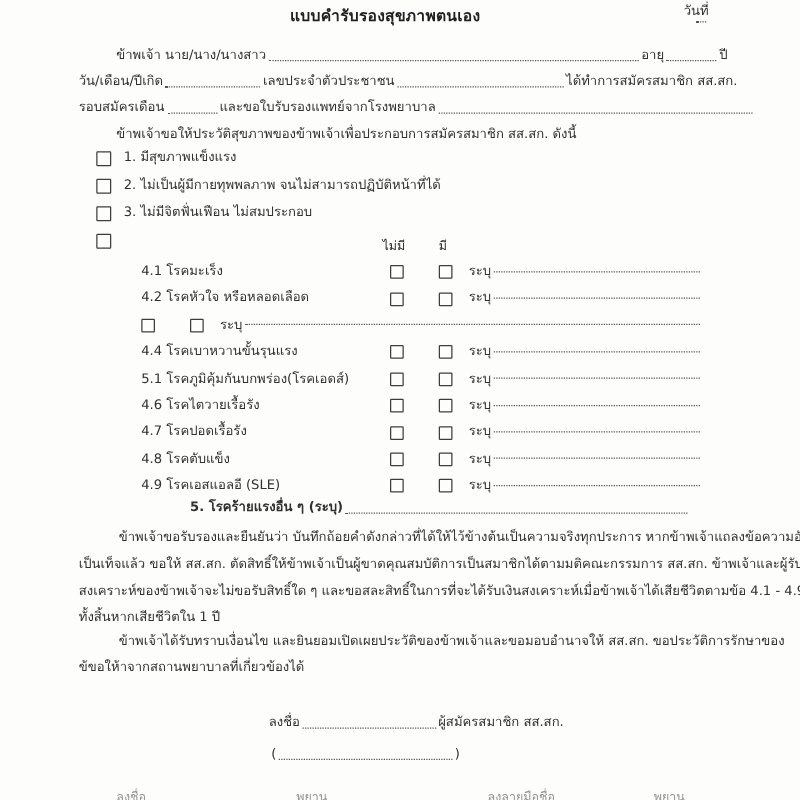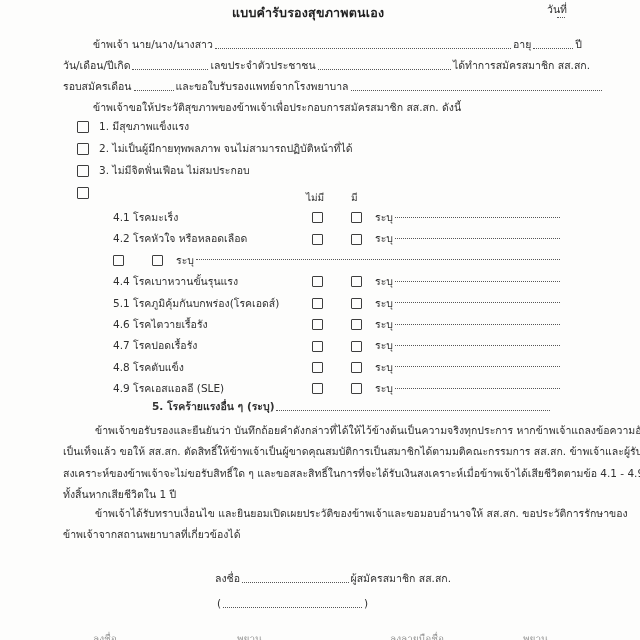--- a/index.html
+++ b/index.html
@@ -161,21 +161,21 @@
   <div class="abs row" style="left:113px; right:88px; top:399px;margin-left:39px;">
     <span class="bold5">5. โรคร้ายแรงอื่น ๆ (ระบุ)</span>
     <span class="dots"></span>
   </div>
 
   <div class="abs nw" style="left:95px; top:423px;">ข้าพเจ้าขอรับรองและยืนยันว่า บันทึกถ้อยคำดังกล่าวที่ได้ให้ไว้ข้างต้นเป็นความจริงทุกประการ หากข้าพเจ้าแถลงข้อความอัน</div>
   <div class="abs nw" style="left:63px; top:444px;">เป็นเท็จแล้ว ขอให้ สส.สก. ตัดสิทธิ์ให้ข้าพเจ้าเป็นผู้ขาดคุณสมบัติการเป็นสมาชิกได้ตามมติคณะกรรมการ สส.สก. ข้าพเจ้าและผู้รับเงิน</div>
   <div class="abs nw" style="left:63px; top:466px;">สงเคราะห์ของข้าพเจ้าจะไม่ขอรับสิทธิ์ใด ๆ และขอสละสิทธิ์ในการที่จะได้รับเงินสงเคราะห์เมื่อข้าพเจ้าได้เสียชีวิตตามข้อ 4.1 - 4.9</div>
   <div class="abs nw" style="left:63px; top:487px;">ทั้งสิ้นหากเสียชีวิตใน 1 ปี</div>
   <div class="abs nw" style="left:95px; top:506px;">ข้าพเจ้าได้รับทราบเงื่อนไข และยินยอมเปิดเผยประวัติของข้าพเจ้าและขอมอบอำนาจให้ สส.สก. ขอประวัติการรักษาของ</div>
-  <div class="abs nw" style="left:63px; top:527px;">ข้าพเจ้าจากสถานพยาบาลที่เกี่ยวข้องได้</div>
+  <div class="abs nw" style="left:63px; top:527px;">ข้ขอให้าจากสถานพยาบาลที่เกี่ยวข้องได้</div>
 
   <div class="abs row" style="left:215px; top:571px; width:236px;">
     <span>ลงชื่อ</span>
     <span class="dots"></span>
     <span>ผู้สมัครสมาชิก สส.สก.</span>
   </div>
   <div class="abs row" style="left:217px; top:596px; width:151px;">
     <span>(</span>
     <span class="dots"></span>
     <span>)</span>

